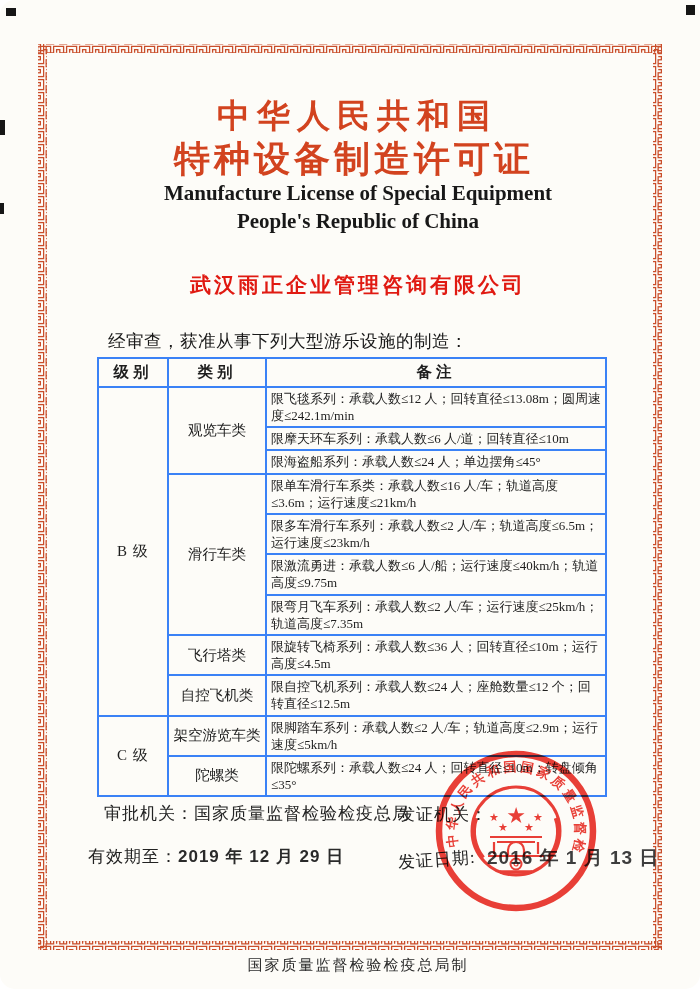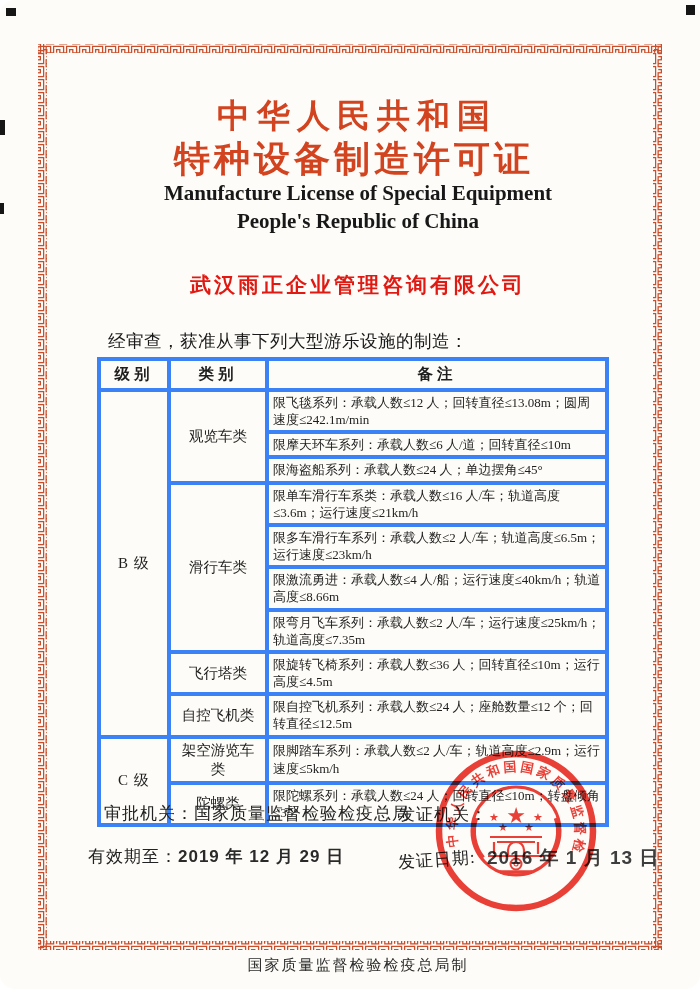--- a/index.html
+++ b/index.html
@@ -28,21 +28,21 @@
   .company{top:271px;font-size:21px;font-weight:700;color:#e01a12;letter-spacing:3px;}
   .hotline{top:300px;font-size:22px;font-weight:700;font-style:italic;color:#ed1610;letter-spacing:1px;}
   .intro{position:absolute;left:108px;top:329px;font-size:17.5px;color:#191919;letter-spacing:0.5px;}
   
   .license-table{
     position:absolute;left:97px;top:357px;width:508px;
     border-collapse:collapse;table-layout:fixed;
     font-size:13px;color:#1e1e1e;
   }
   .license-table th,.license-table td{
-    border:4px solid #3b82f6;padding:2px 4px;vertical-align:middle;
+    border:2px solid #3b82f6;padding:2px 4px;vertical-align:middle;
   }
   .license-table{border:2px solid #262626;}
   .license-table th{font-size:15.5px;font-weight:700;letter-spacing:4px;padding:3px 0;}
   .level-cell{text-align:center;font-size:15px;letter-spacing:1px;width:66px;}
   .cat-cell{text-align:center;font-size:14.5px;width:94px;}
   .remark-cell{text-align:left;line-height:1.32;padding:3px 5px;}
   
   .field{position:absolute;font-size:17px;color:#222222;letter-spacing:1px;z-index:2;}
   .f-approval{left:88px;top:802px;margin-left:16px;}
   .f-valid{left:88px;top:845px;}
@@ -118,21 +118,21 @@
           <td class="remark-cell">限海盗船系列：承载人数≤24 人；单边摆角≤45°</td>
         </tr>
         <tr>
           <td rowspan="4" class="cat-cell">滑行车类</td>
           <td class="remark-cell">限单车滑行车系类：承载人数≤16 人/车；轨道高度≤3.6m；运行速度≤21km/h</td>
         </tr>
         <tr>
           <td class="remark-cell">限多车滑行车系列：承载人数≤2 人/车；轨道高度≤6.5m；运行速度≤23km/h</td>
         </tr>
         <tr>
-          <td class="remark-cell">限激流勇进：承载人数≤4 人/船；运行速度≤40km/h；轨道高度≤8.66m</td>
+          <td class="remark-cell">限激流勇进：承载人数≤6 人/船；运行速度≤40km/h；轨道高度≤9.75m</td>
         </tr>
         <tr>
           <td class="remark-cell">限弯月飞车系列：承载人数≤2 人/车；运行速度≤25km/h；轨道高度≤7.35m</td>
         </tr>
         <tr>
           <td rowspan="1" class="cat-cell">飞行塔类</td>
           <td class="remark-cell">限旋转飞椅系列：承载人数≤36 人；回转直径≤10m；运行高度≤4.5m</td>
         </tr>
         <tr>
           <td rowspan="1" class="cat-cell">自控飞机类</td>

